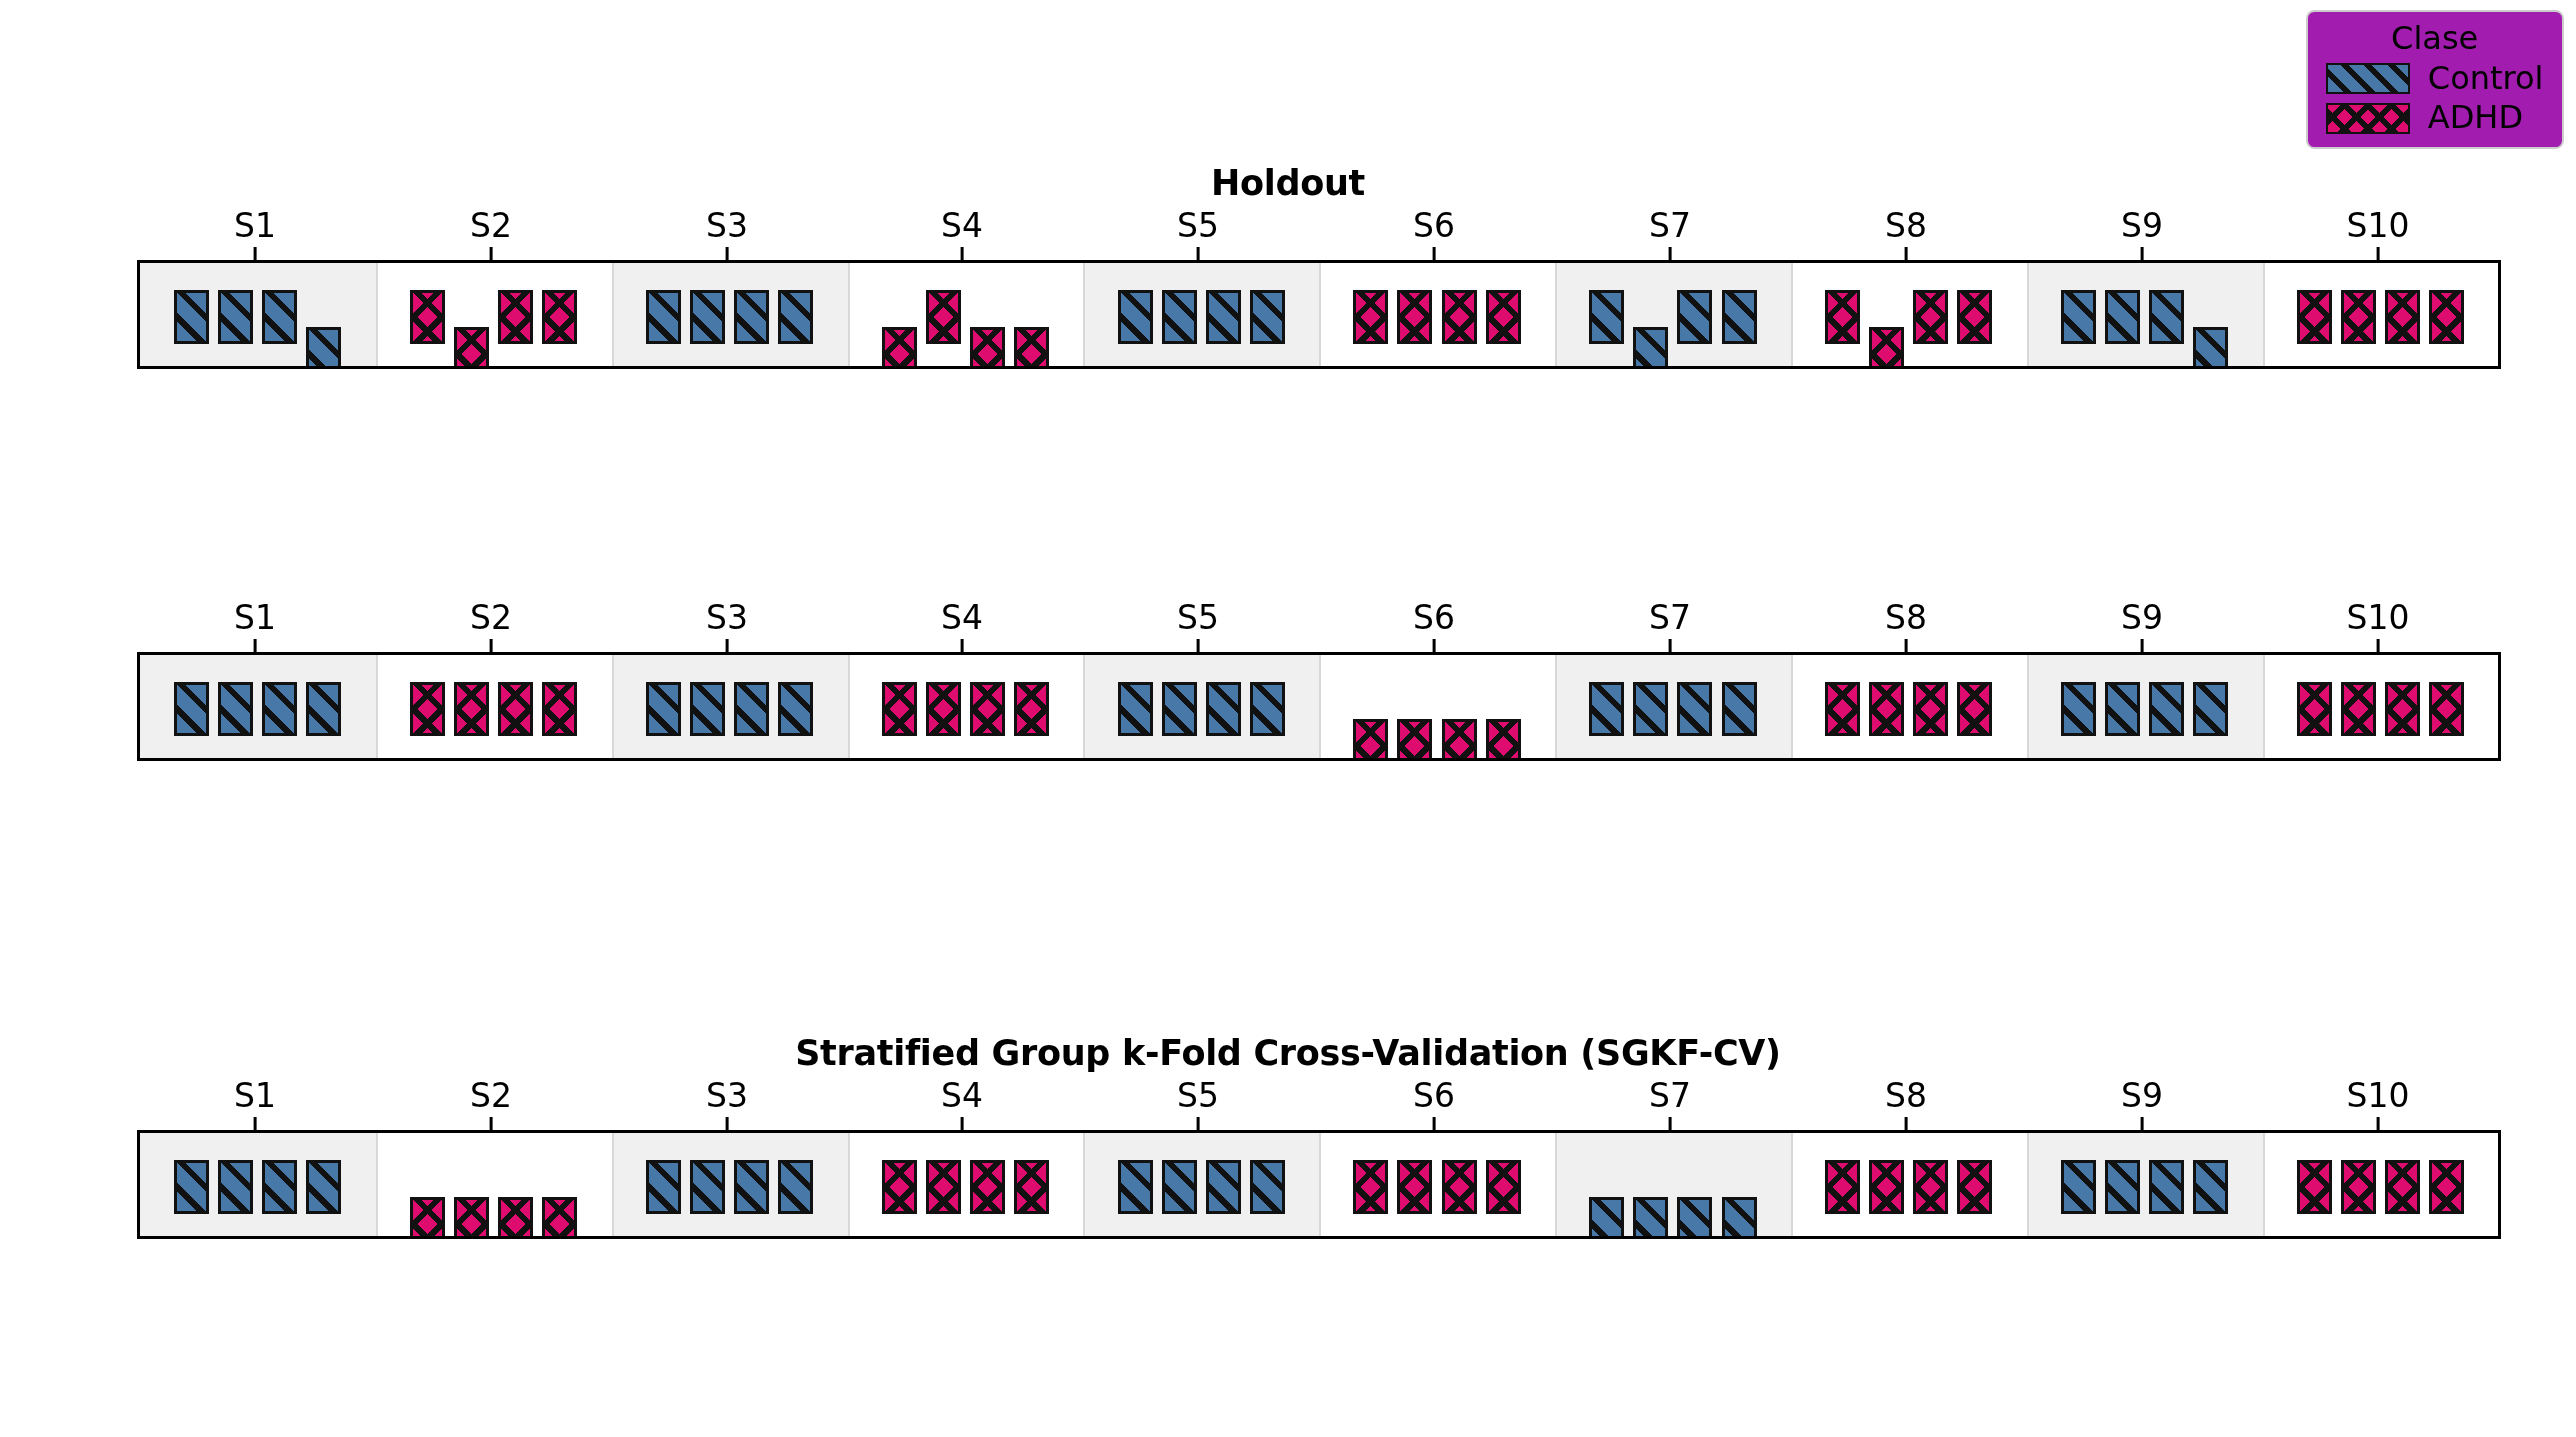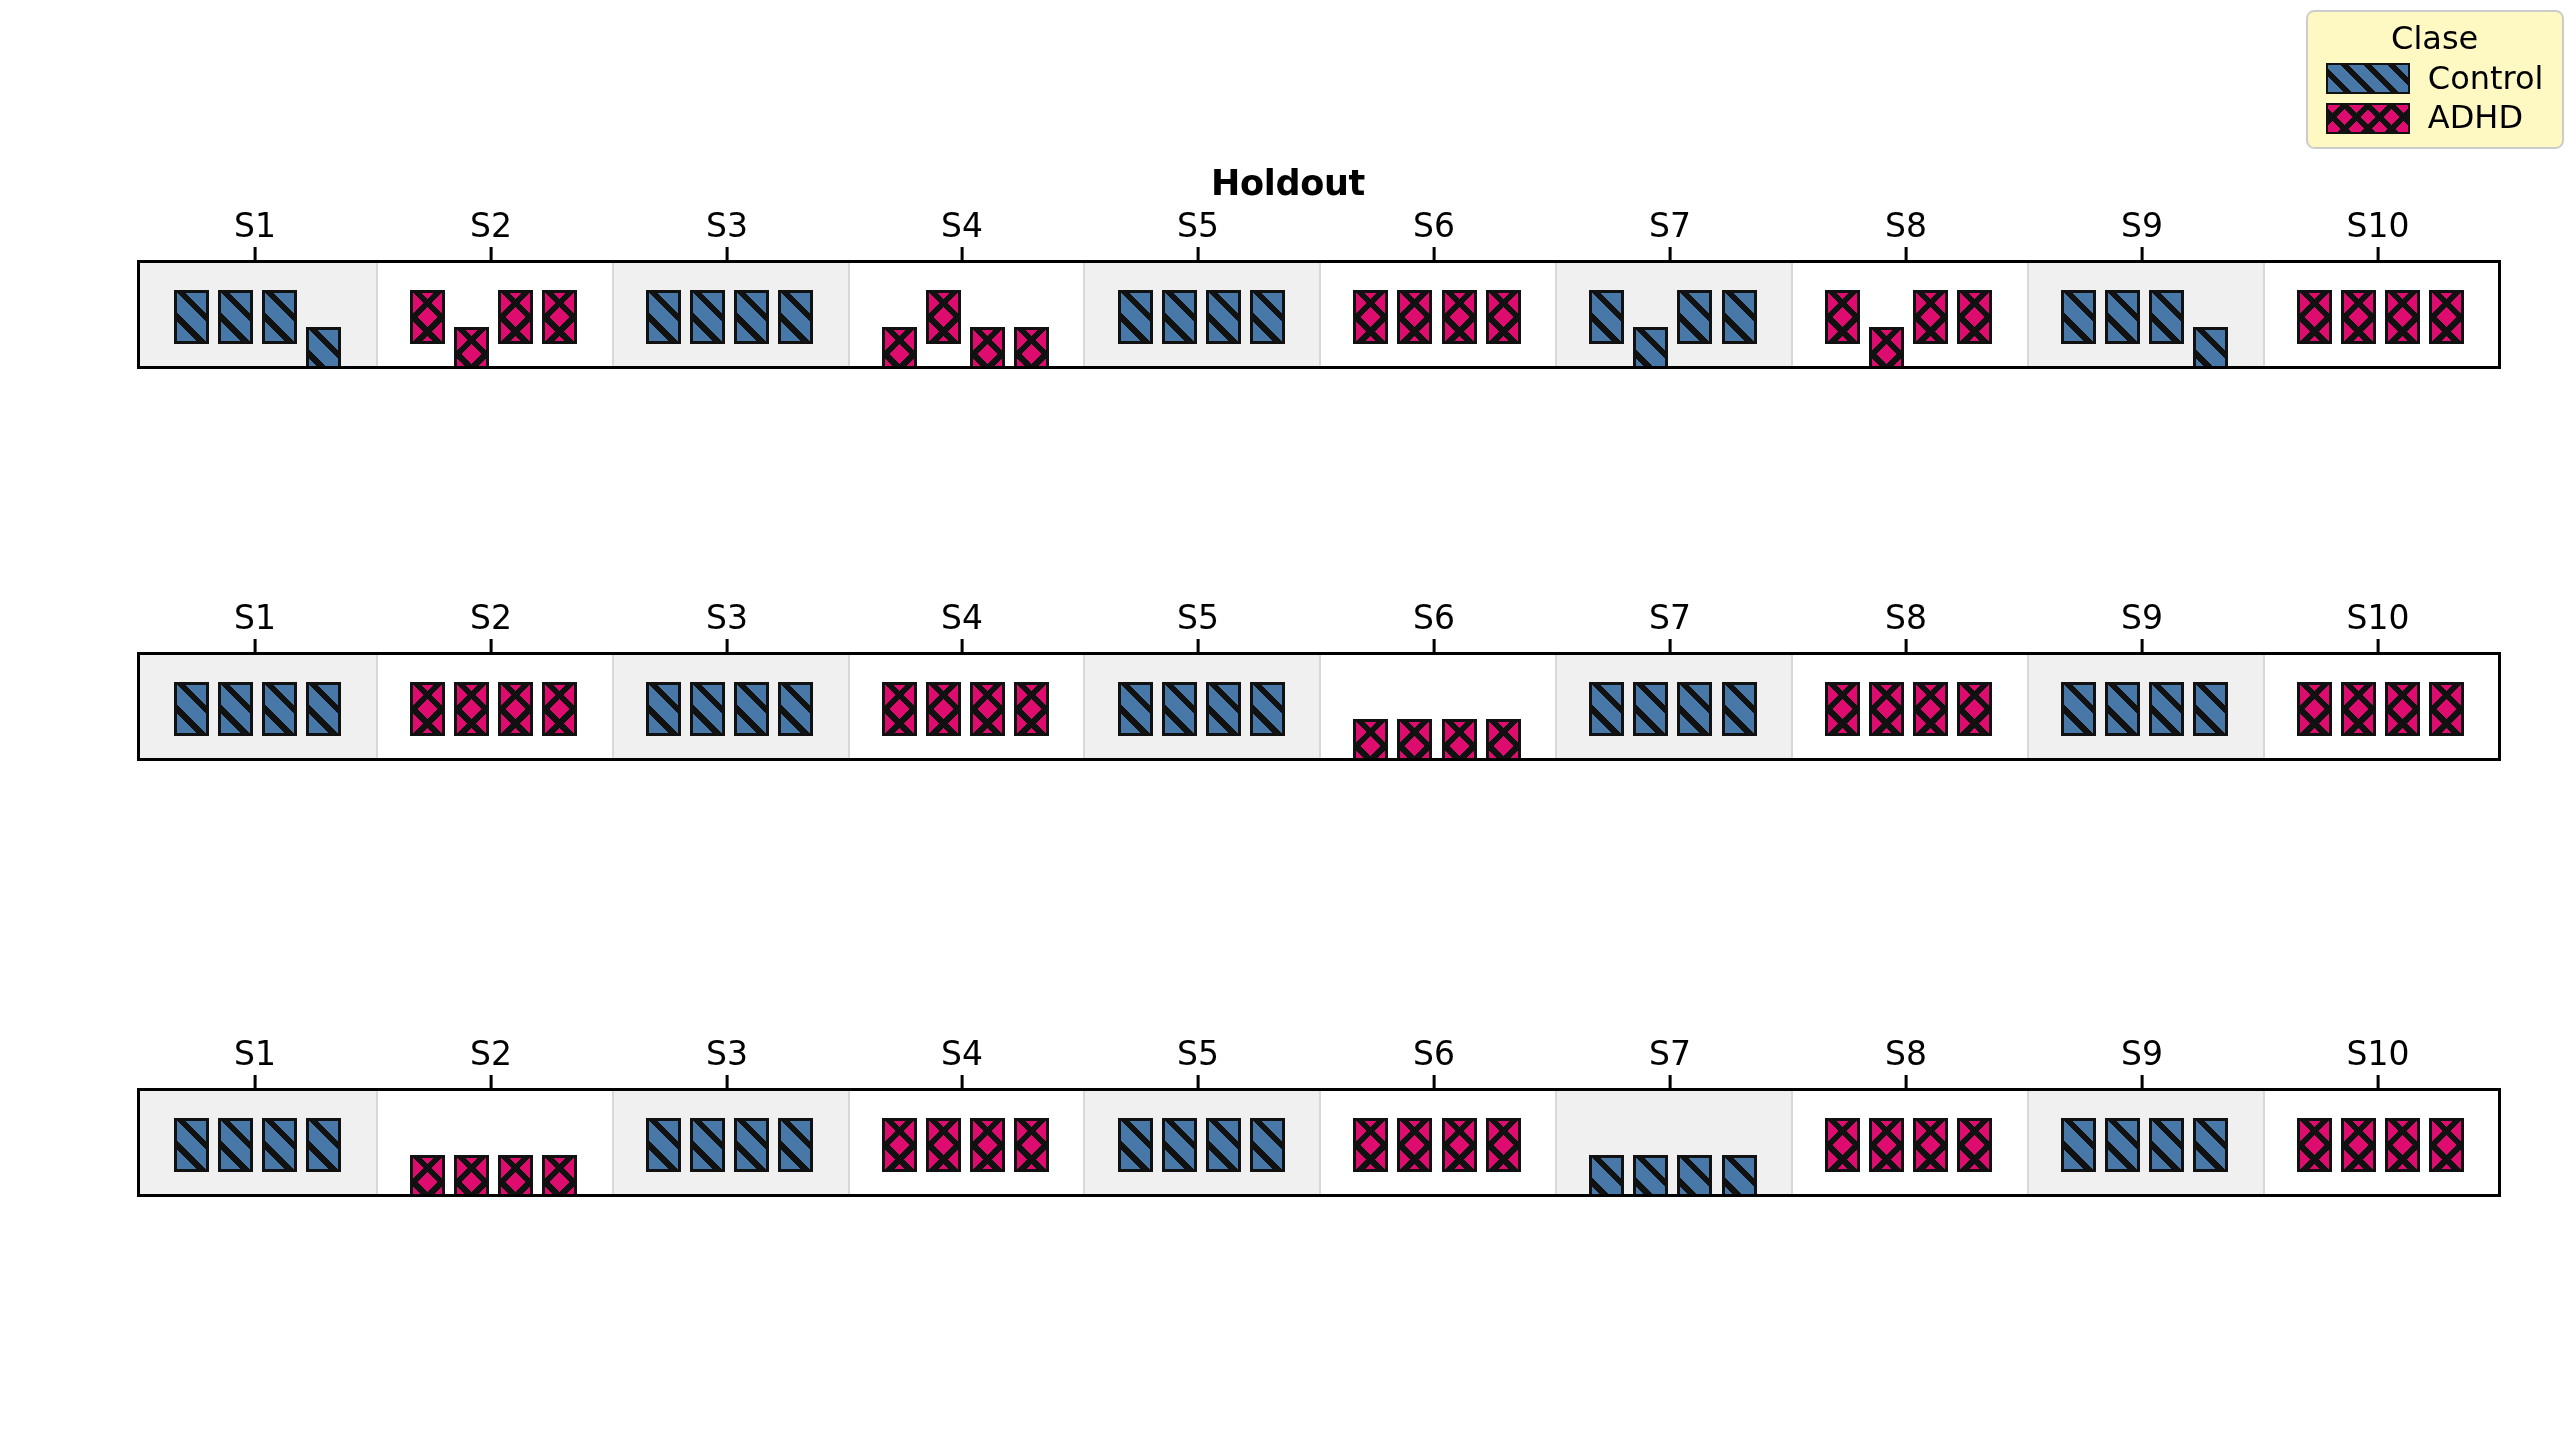--- a/index.html
+++ b/index.html
@@ -16,21 +16,21 @@
     overflow: hidden;
   }
 
   
   #legend {
     position: absolute;
     top: 9.8px;
     right: 12.5px;
     border: 2.1px solid #cccccc;
     border-radius: 8.4px;
-    background: #fef9c3;
+    background: #a21caf;
     padding: 9.8px 18px 12.5px 18px;
     box-sizing: border-box;
     z-index: 20;
   }
   #legend .legend-title {
     text-align: center;
     font-size: 32px;
     color: #000000;
     margin-bottom: 7px;
     line-height: 1.05;
@@ -322,20 +322,21 @@
           <div class="bar" style="left: 2009px; width: 35px; top: 27px; height: 54px; background: repeating-linear-gradient(45deg, rgba(0, 0, 0, 0) 0px, rgba(0, 0, 0, 0) 14px, rgb(17, 17, 17) 14px, rgb(17, 17, 17) 20px), rgb(72, 120, 168); border-color: rgb(17, 17, 17);"></div>
           <div class="bar" style="left: 2053px; width: 35px; top: 27px; height: 54px; background: repeating-linear-gradient(45deg, rgba(0, 0, 0, 0) 0px, rgba(0, 0, 0, 0) 14px, rgb(17, 17, 17) 14px, rgb(17, 17, 17) 20px), rgb(72, 120, 168); border-color: rgb(17, 17, 17);"></div>
           <div class="bar" style="left: 2157px; width: 35px; top: 27px; height: 54px; background: repeating-linear-gradient(45deg, rgba(0, 0, 0, 0) 0px, rgba(0, 0, 0, 0) 14px, rgb(17, 17, 17) 14px, rgb(17, 17, 17) 20px), repeating-linear-gradient(-45deg, rgba(0, 0, 0, 0) 0px, rgba(0, 0, 0, 0) 14px, rgb(17, 17, 17) 14px, rgb(17, 17, 17) 20px), rgb(221, 12, 110); border-color: rgb(17, 17, 17);"></div>
           <div class="bar" style="left: 2201px; width: 35px; top: 27px; height: 54px; background: repeating-linear-gradient(45deg, rgba(0, 0, 0, 0) 0px, rgba(0, 0, 0, 0) 14px, rgb(17, 17, 17) 14px, rgb(17, 17, 17) 20px), repeating-linear-gradient(-45deg, rgba(0, 0, 0, 0) 0px, rgba(0, 0, 0, 0) 14px, rgb(17, 17, 17) 14px, rgb(17, 17, 17) 20px), rgb(221, 12, 110); border-color: rgb(17, 17, 17);"></div>
           <div class="bar" style="left: 2245px; width: 35px; top: 27px; height: 54px; background: repeating-linear-gradient(45deg, rgba(0, 0, 0, 0) 0px, rgba(0, 0, 0, 0) 14px, rgb(17, 17, 17) 14px, rgb(17, 17, 17) 20px), repeating-linear-gradient(-45deg, rgba(0, 0, 0, 0) 0px, rgba(0, 0, 0, 0) 14px, rgb(17, 17, 17) 14px, rgb(17, 17, 17) 20px), rgb(221, 12, 110); border-color: rgb(17, 17, 17);"></div>
           <div class="bar" style="left: 2289px; width: 35px; top: 27px; height: 54px; background: repeating-linear-gradient(45deg, rgba(0, 0, 0, 0) 0px, rgba(0, 0, 0, 0) 14px, rgb(17, 17, 17) 14px, rgb(17, 17, 17) 20px), repeating-linear-gradient(-45deg, rgba(0, 0, 0, 0) 0px, rgba(0, 0, 0, 0) 14px, rgb(17, 17, 17) 14px, rgb(17, 17, 17) 20px), rgb(221, 12, 110); border-color: rgb(17, 17, 17);"></div>
         </div>
       </div>
     </div>
     <div class="panel" style="top: 1032px;">
+      <div class="panel-title">Stratified Group k-Fold Cross-Validation (SGKF-CV)</div>
       <div class="axes-wrap">
         <div class="tick-labels">
           <span class="tl" style="left: 118px;">S1</span>
           <span class="tl" style="left: 354px;">S2</span>
           <span class="tl" style="left: 590px;">S3</span>
           <span class="tl" style="left: 825px;">S4</span>
           <span class="tl" style="left: 1061px;">S5</span>
           <span class="tl" style="left: 1297px;">S6</span>
           <span class="tl" style="left: 1533px;">S7</span>
           <span class="tl" style="left: 1769px;">S8</span>

